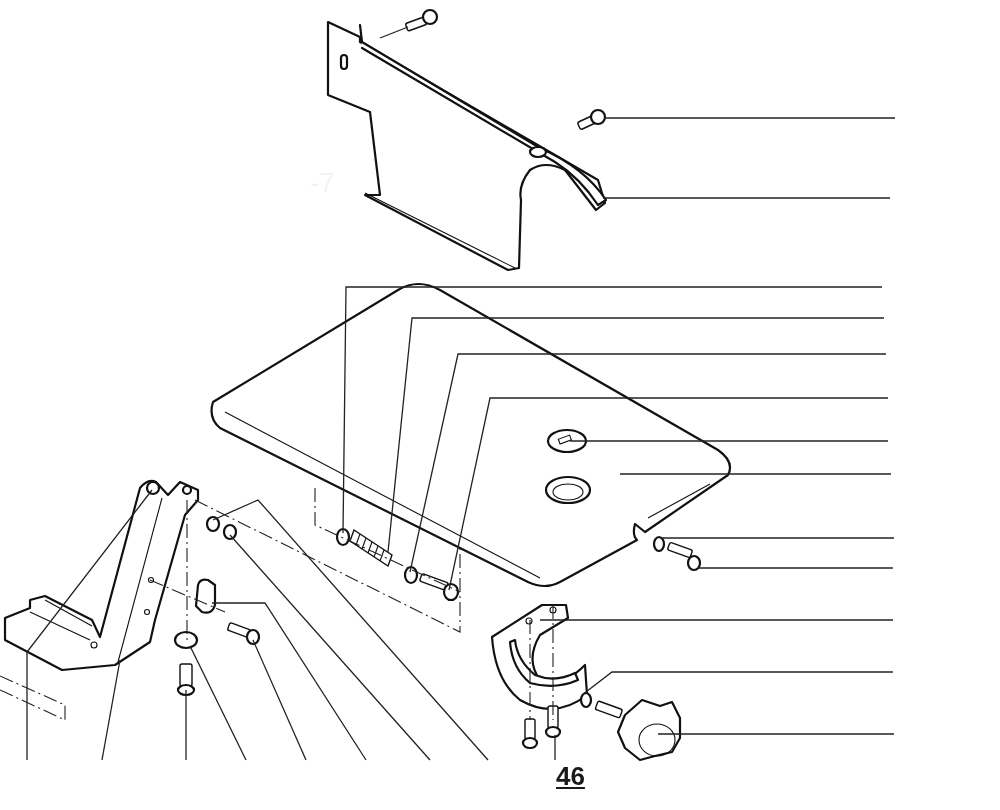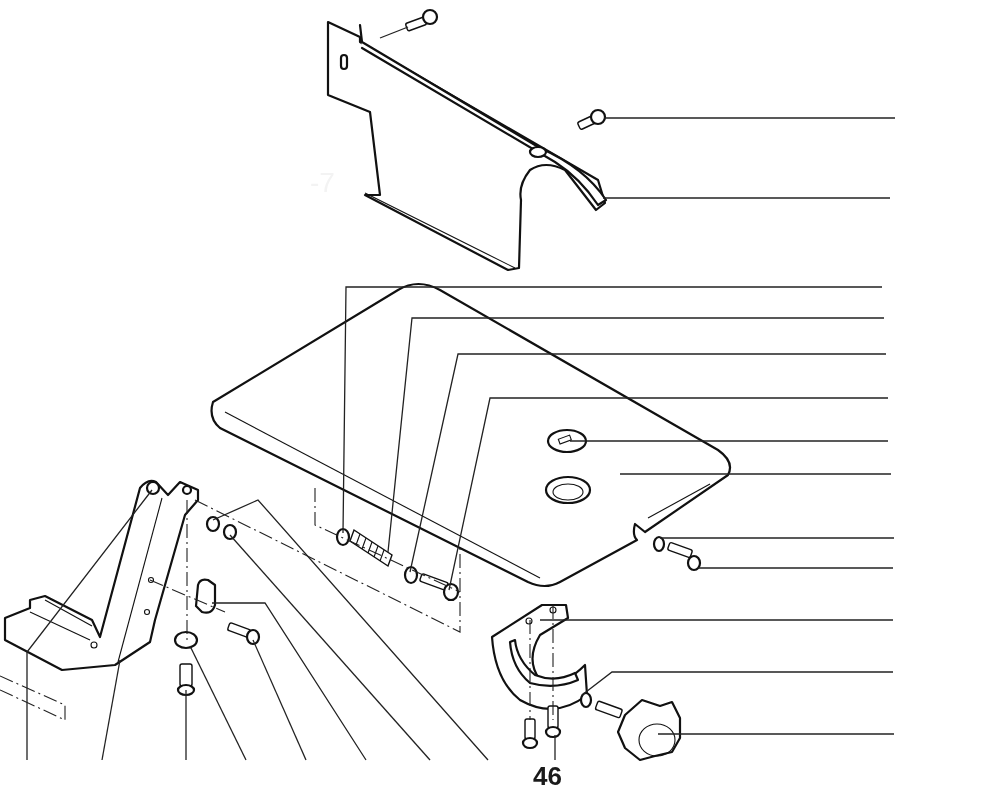--- a/index.html
+++ b/index.html
@@ -144,13 +144,13 @@
     <path class="leader" d="M186,690 L186,760"></path>
     <path class="leader" d="M190,646 L246,760"></path>
     <path class="leader" d="M253,640 L306,760"></path>
     <path class="leader" d="M212,603 L265,603 L366,760"></path>
     <path class="leader" d="M230,535 L430,760"></path>
     <path class="leader" d="M213,520 L258,500 L488,760"></path>
     <path class="leader" d="M555,735 L555,760"></path>
   </g>
 </svg>
 
-<div class="callout" style="left:533px; top:761px;">46</div>
+<div class="callout" style="left:556px; top:761px;text-decoration:underline;">46</div>
 
 </body></html>

